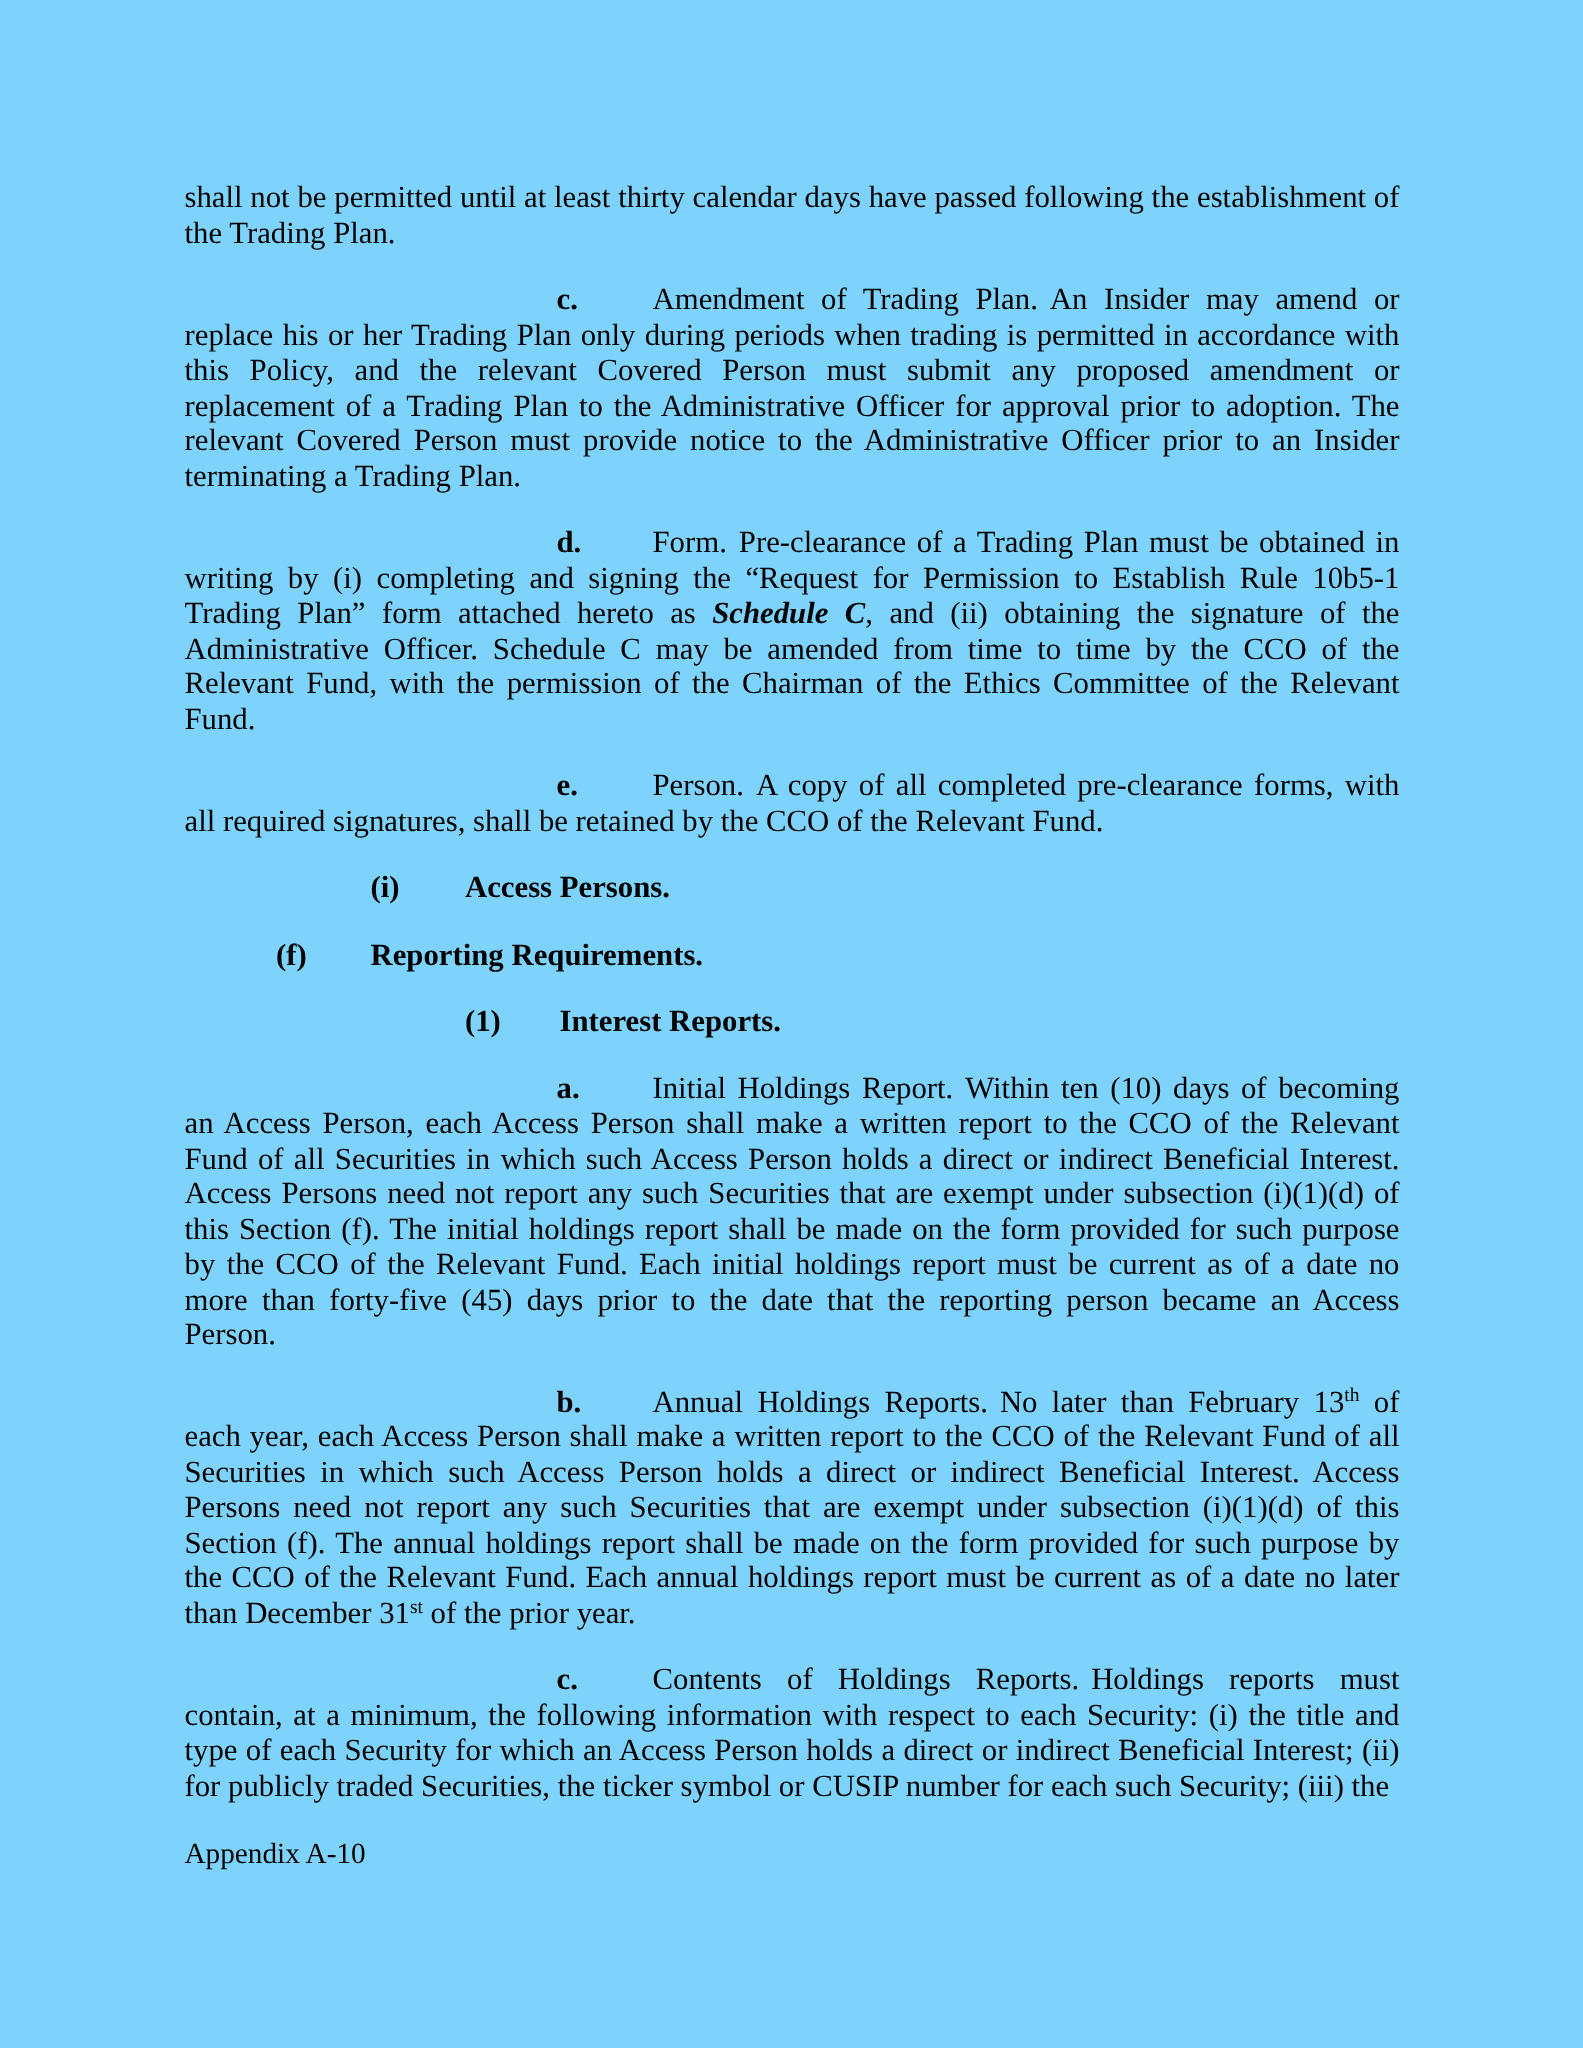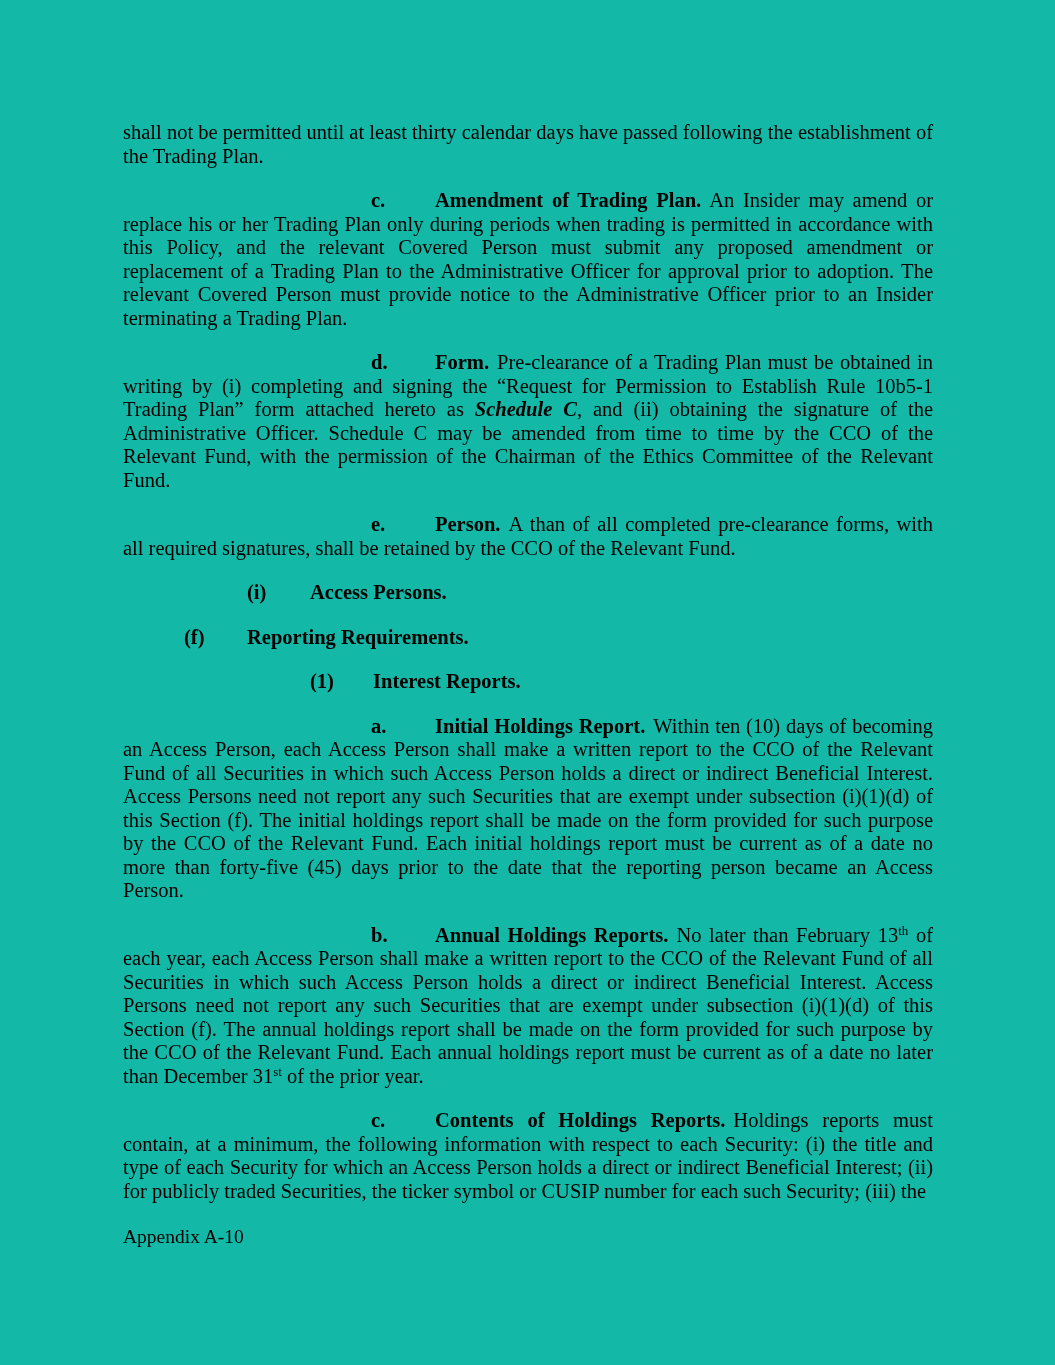--- a/index.html
+++ b/index.html
@@ -2,38 +2,38 @@
 <html><head>
 <meta charset="utf-8">
 <style>
   html, body { margin: 0; padding: 0; background: #ffffff; }
   .page {
     position: relative;
     width: 1055px;
     height: 1365px;
     box-sizing: border-box;
     padding: 121px 122px 0 123px;
-    background: #14b8a6;
+    background: #7dd3fc;
     font-family: "Liberation Serif", "DejaVu Serif", serif;
     font-size: 20.5px;
     line-height: 23.5px;
     color: #000000;
     text-align: justify;
     overflow: hidden;
   }
   p { margin: 0 0 21px 0; }
   
   .lettered { text-indent: 248px; }
   .para-label {
     display: inline-block;
     width: 64px;
     text-indent: 0;
     font-weight: bold;
   }
-  .run-in-title { font-weight: bold; margin-right: 8px; }
+  .run-in-title { font-weight: normal; margin-right: 8px; }
   .schedule-ref { font-weight: bold; font-style: italic; }
   
   .heading { font-weight: bold; }
   .heading .h-label { display: inline-block; width: 63px; text-indent: 0; }
   .level-f { padding-left: 61px; }
   .level-i { padding-left: 124px; }
   .level-1 { padding-left: 187px; }
   sup.ss { font-size: 13px; line-height: 0; vertical-align: 7px; }
   .footer {
     margin-top: 22px;
@@ -49,21 +49,21 @@
 
   <p class="lettered">
     <span class="para-label">c.</span><span class="run-in-title">Amendment of Trading Plan.</span><span>An Insider may amend or replace his or her Trading Plan only during periods when trading is permitted in accordance with this Policy, and the relevant Covered Person must submit any proposed amendment or replacement of a Trading Plan to the Administrative Officer for approval prior to adoption.  The relevant Covered Person must provide notice to the Administrative Officer prior to an Insider terminating a Trading Plan.</span>
   </p>
 
   <p class="lettered">
     <span class="para-label">d.</span><span class="run-in-title">Form.</span><span>Pre-clearance of a Trading Plan must be obtained in writing by (i) completing and signing the “Request for Permission to Establish Rule 10b5-1 Trading Plan” form attached hereto as </span><span class="schedule-ref">Schedule C</span><span>, and (ii) obtaining the signature of the Administrative Officer.  Schedule C may be amended from time to time by the CCO of the Relevant Fund, with the permission of the Chairman of the Ethics Committee of the Relevant Fund.</span>
   </p>
 
   <p class="lettered">
-    <span class="para-label">e.</span><span class="run-in-title">Person.</span><span>A than of all completed pre-clearance forms, with all required signatures, shall be retained by the CCO of the Relevant Fund.</span>
+    <span class="para-label">e.</span><span class="run-in-title">Person.</span><span>A copy of all completed pre-clearance forms, with all required signatures, shall be retained by the CCO of the Relevant Fund.</span>
   </p>
 
   <p class="heading level-i">
     <span class="h-label">(i)</span><span>Access Persons.</span>
   </p>
 
   <p class="heading level-f">
     <span class="h-label">(f)</span><span>Reporting Requirements.</span>
   </p>
 

